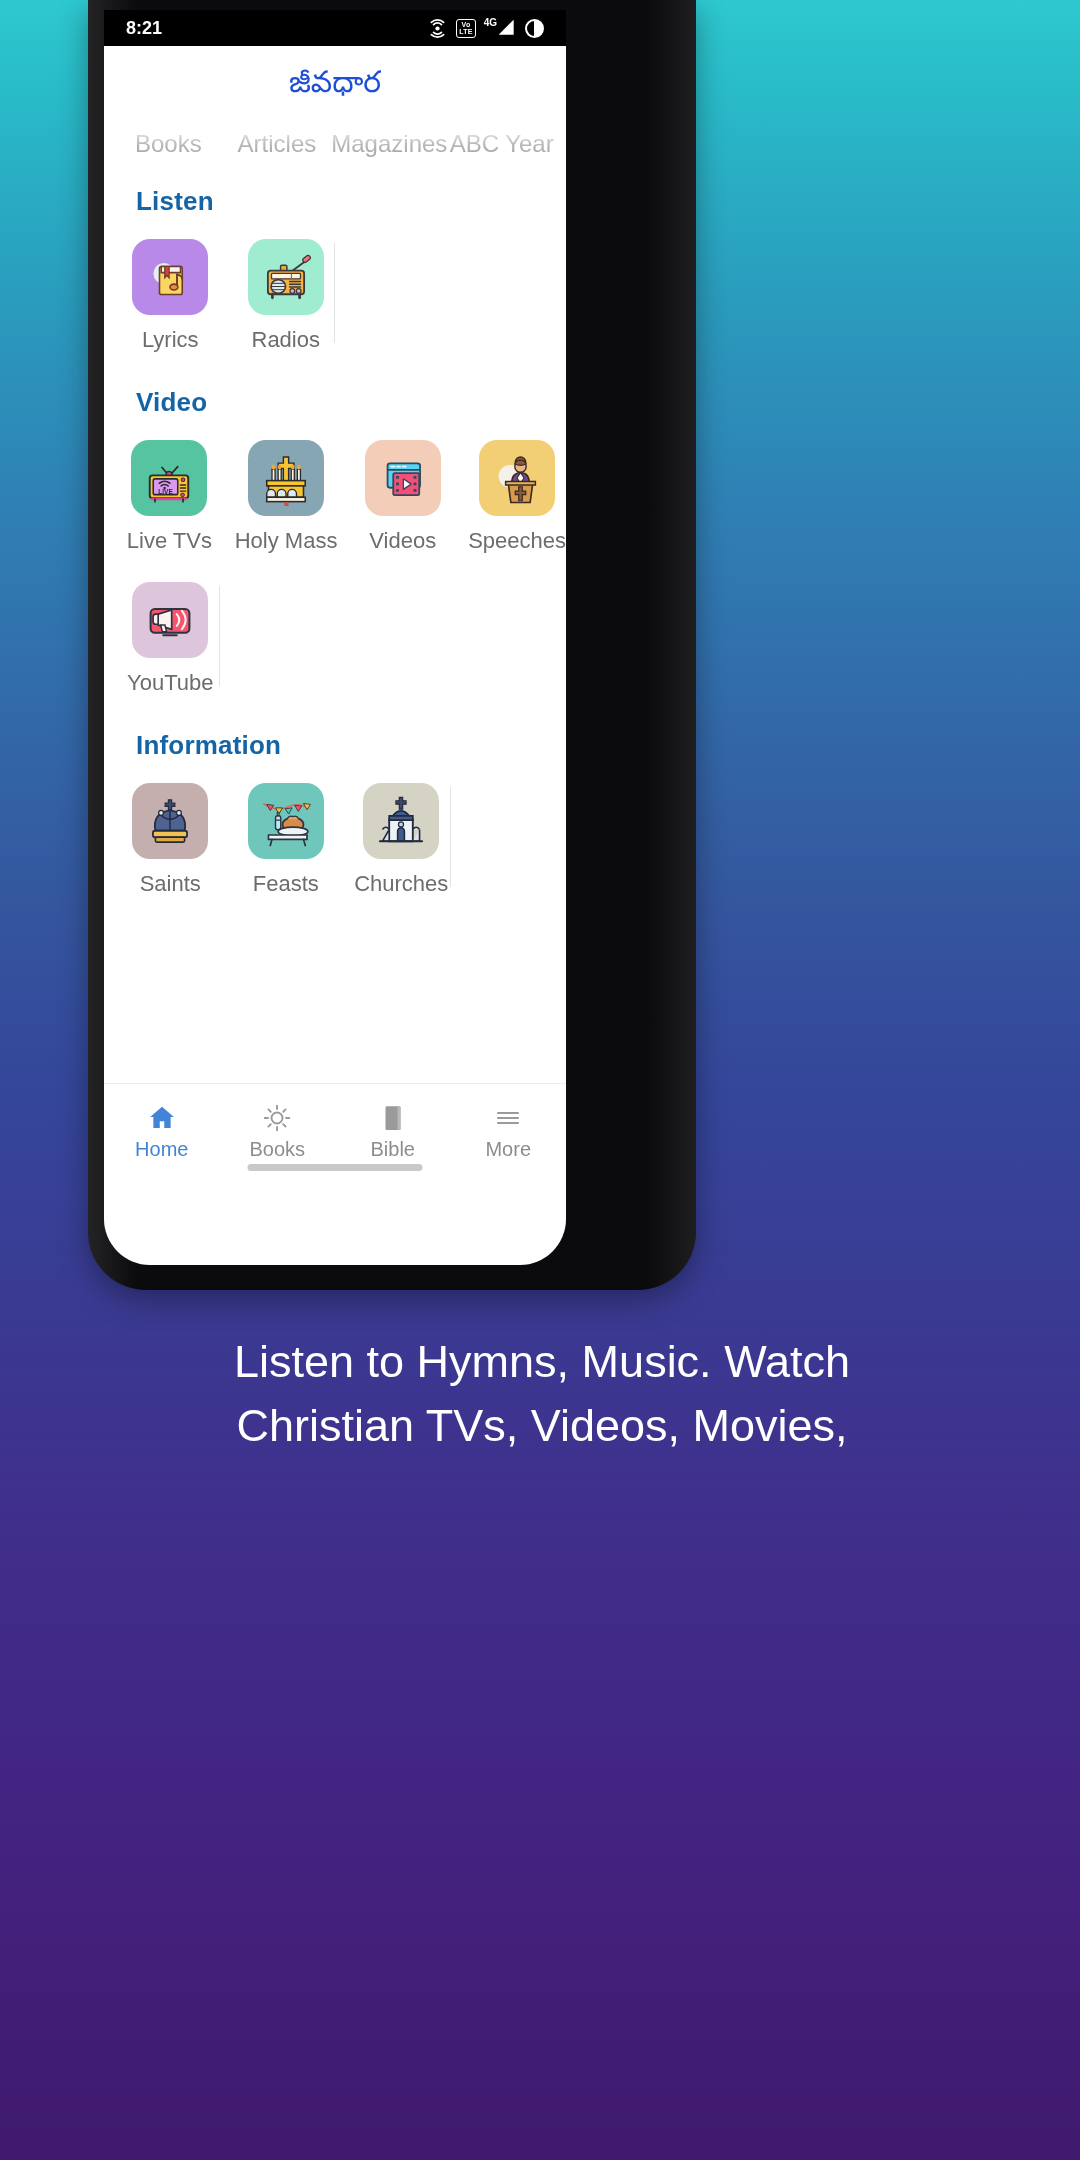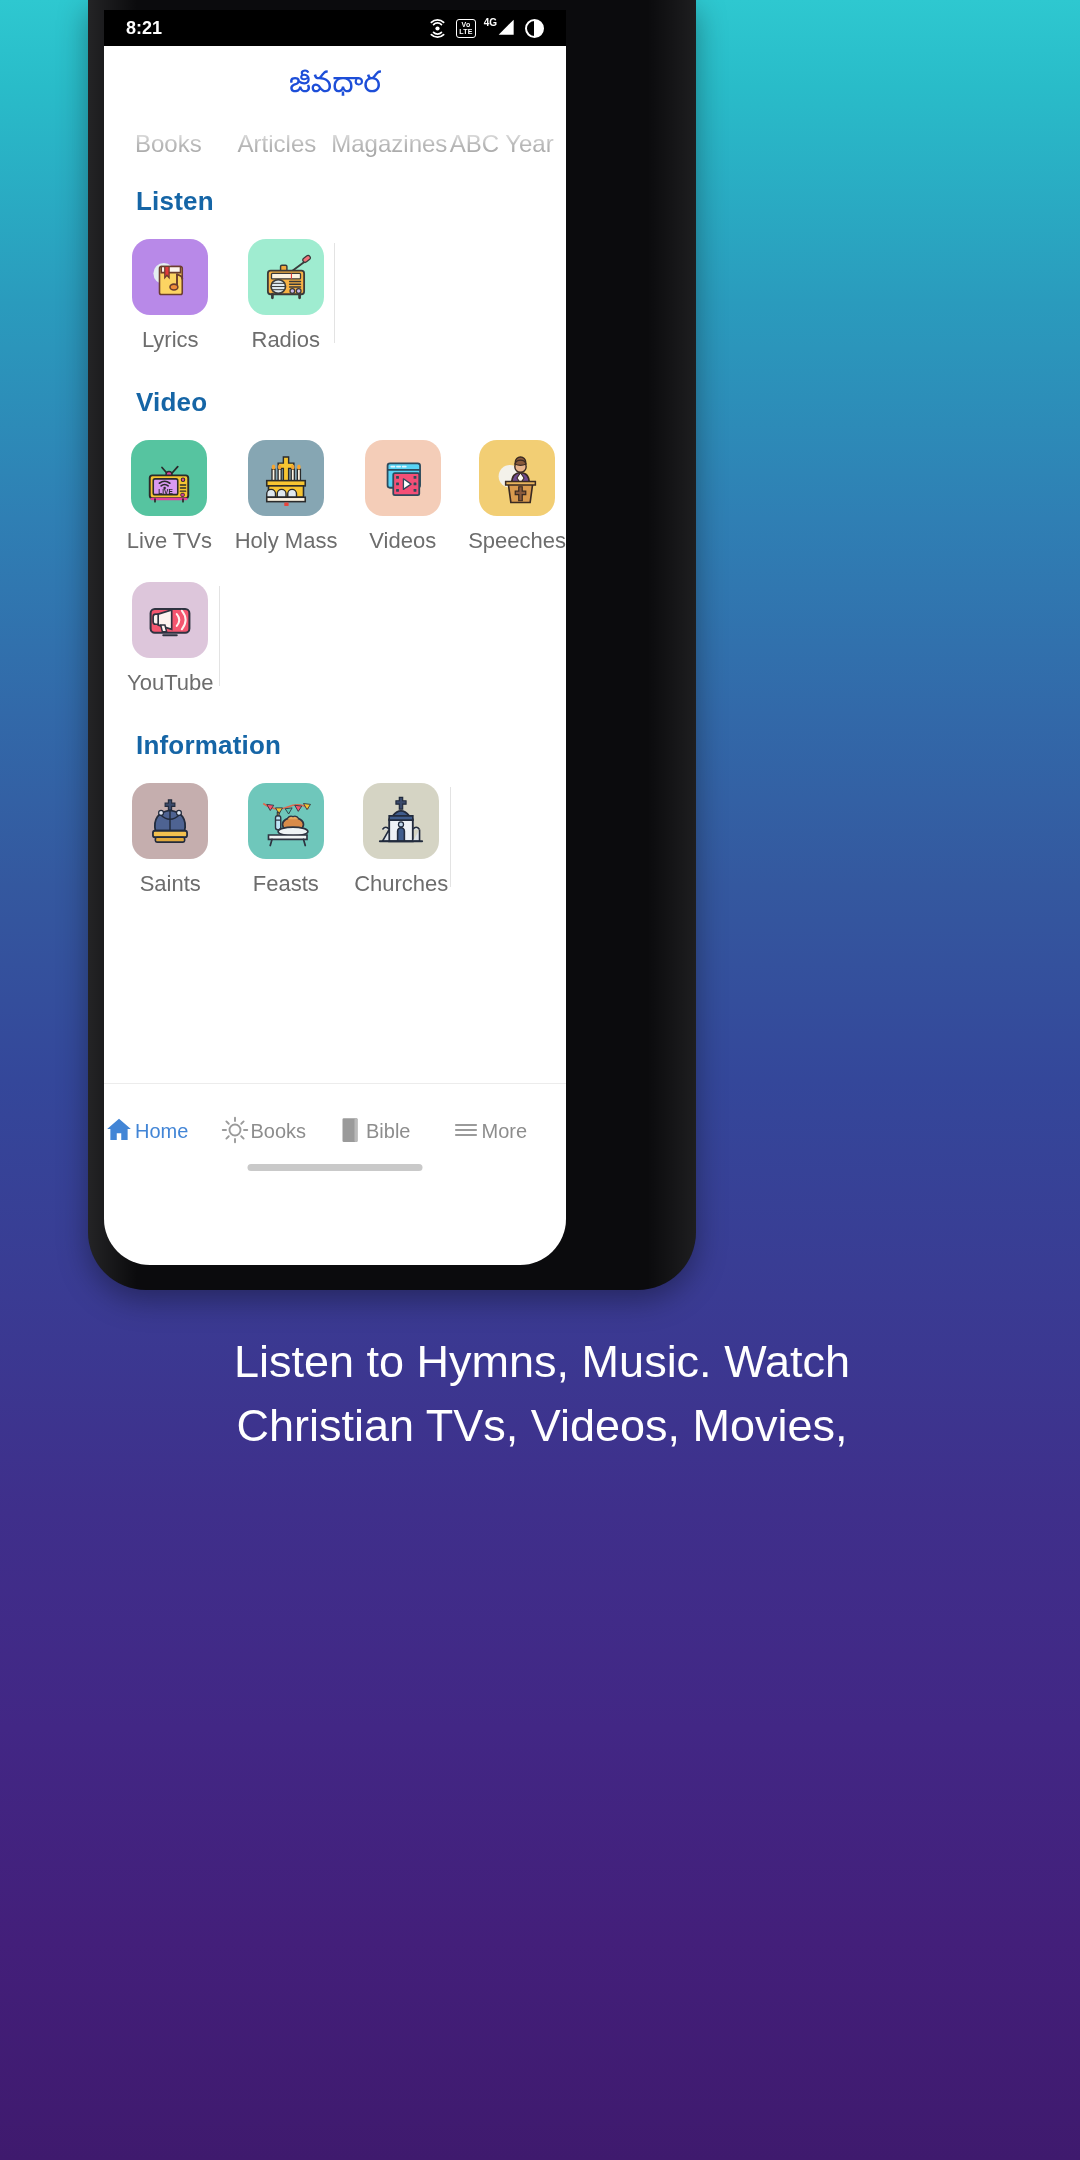--- a/index.html
+++ b/index.html
@@ -130,21 +130,21 @@
   }
 
   
   .bottom-nav {
     position: absolute; left: 0; bottom: 0;
     width: 100%; height: 96px; background: #fff;
     border-top: 1px solid #ececec;
     display: flex; align-items: center;
   }
   .nav-item {
-    flex: 1; display: flex; flex-direction: row;
+    flex: 1; display: flex; flex-direction: column;
     align-items: center; gap: 1px;
   }
   .nav-label { font-size: 20px; color: #8d8d8d; }
   .nav-item.active .nav-label { color: #4285d6; }
   .home-indicator {
     position: absolute; bottom: 8px; left: 50%;
     transform: translateX(-50%);
     width: 175px; height: 7px; border-radius: 4px;
     background: #c9c9c9;
   }

